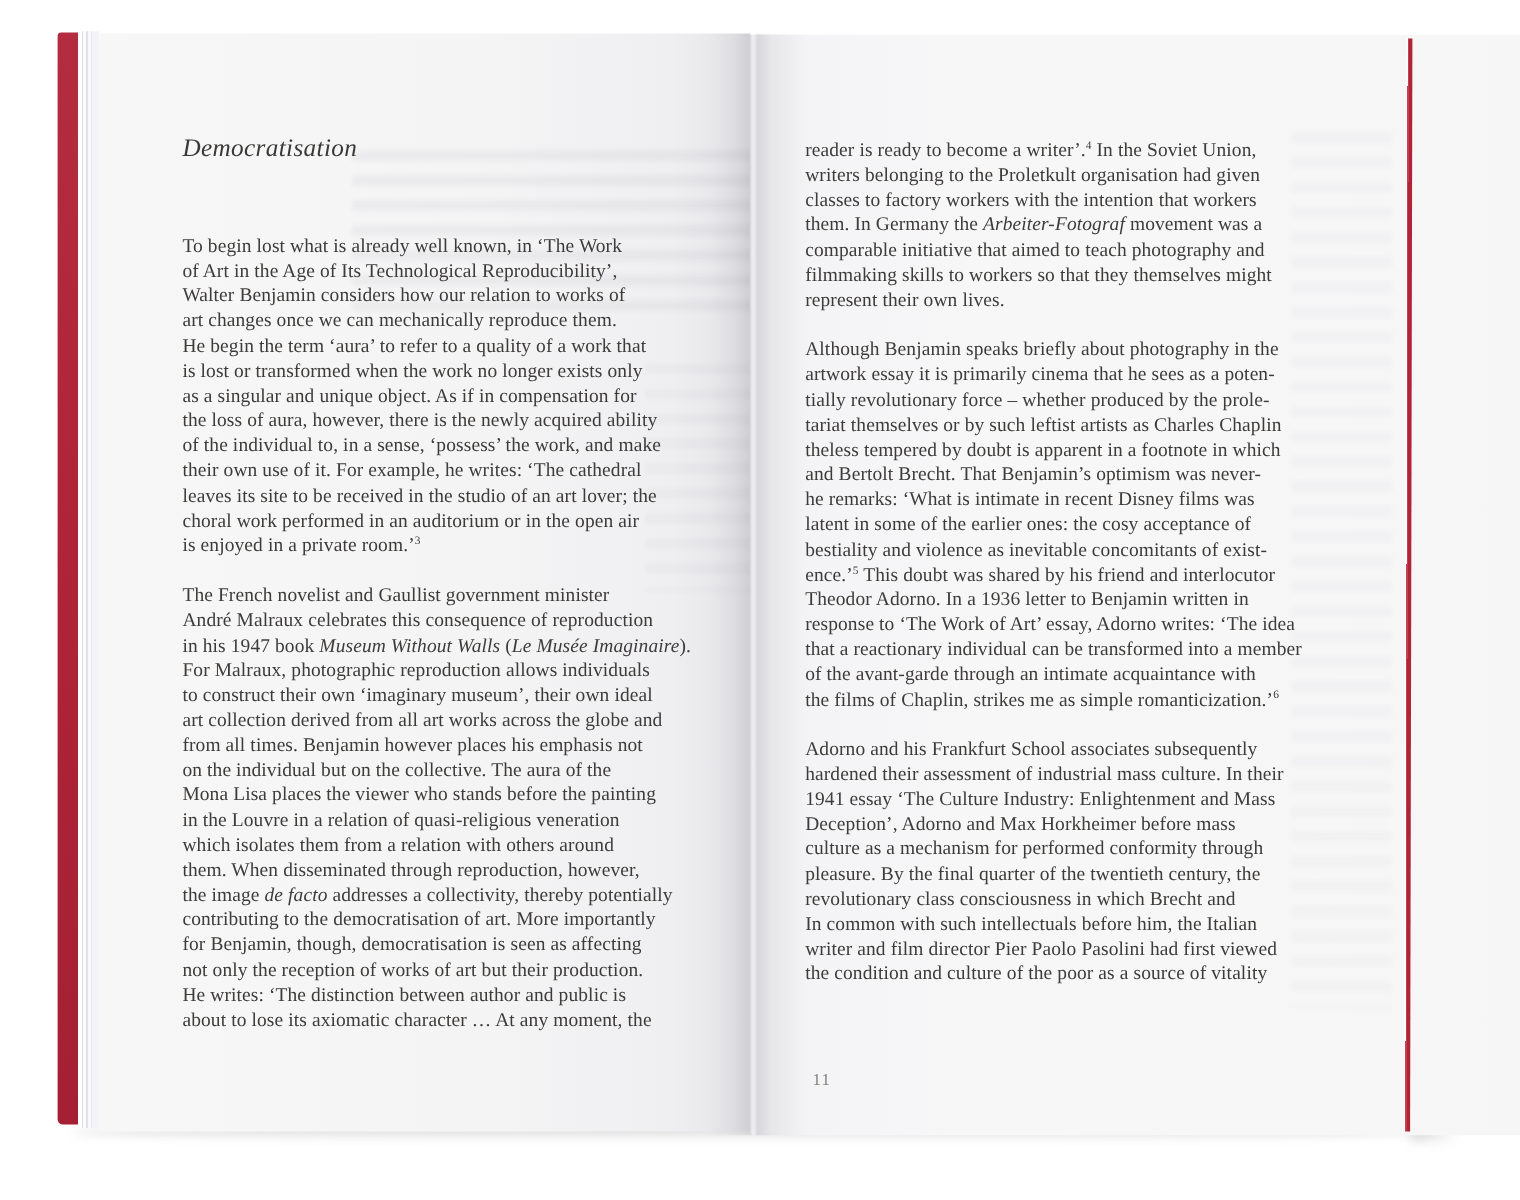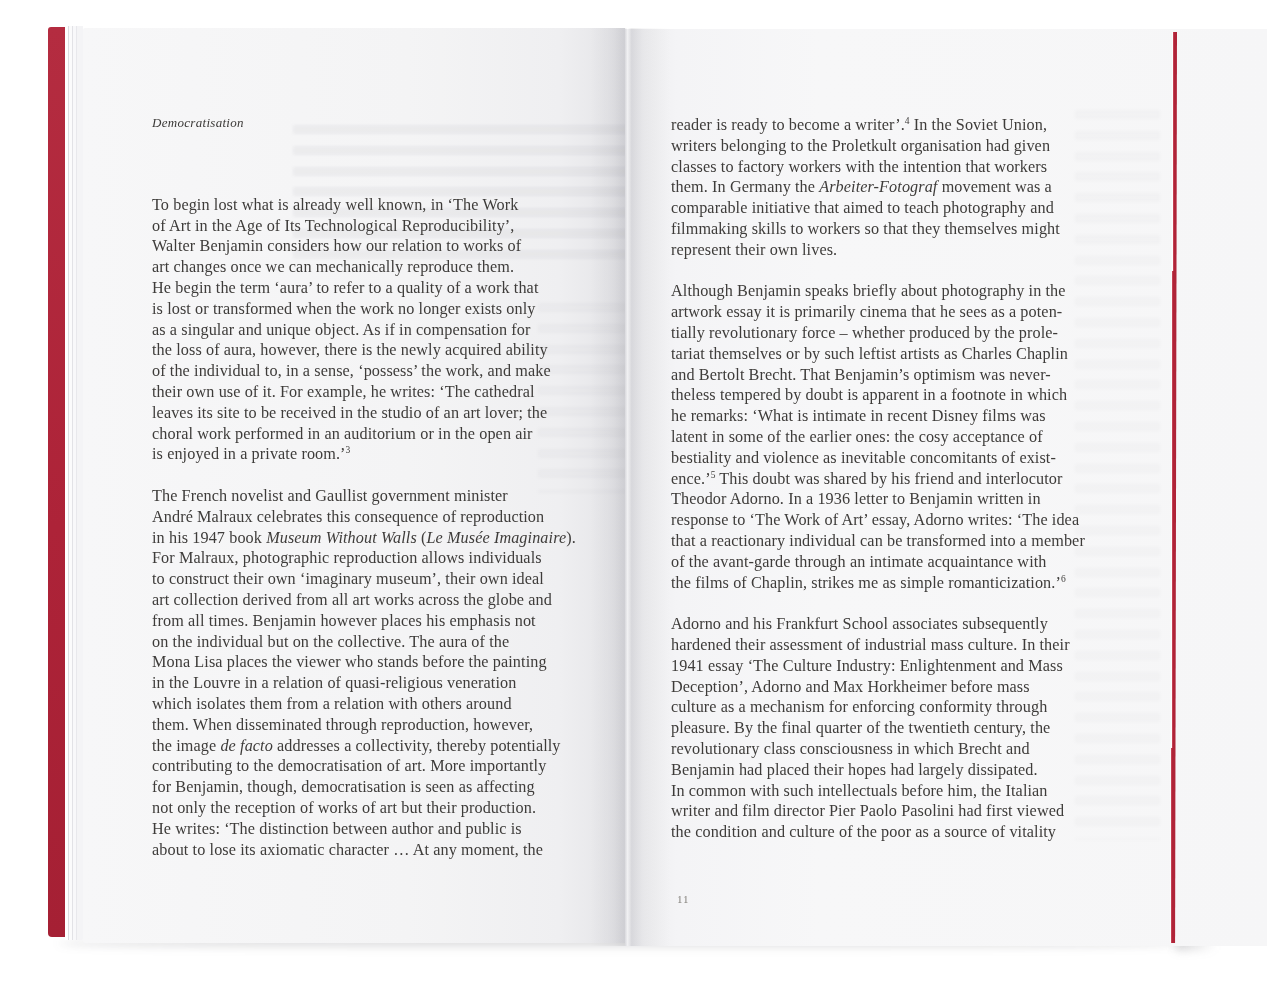--- a/index.html
+++ b/index.html
@@ -71,31 +71,31 @@
     pointer-events:none;
   }
   
   .text-col {
     position:absolute; color:#3e3c3a;
     font-size:16.2px; line-height:20.8px; letter-spacing:0.1px;
   }
   .text-col-left  { left:69px;  top:85px;  width:460px; }  
   .text-col-right { left:46px;  top:86px;  width:460px; }  
   .chapter-heading {
-    font-style:italic; font-size:13px; letter-spacing:0.3px;
+    font-style:italic; font-size:21px; letter-spacing:0.3px;
     margin:0 0 61px 0; color:#3b3937;
   }
   .para { margin:0 0 20.8px 0; }
   .para:last-child { margin-bottom:11px; }
   .line { display:block; white-space:nowrap; }
   .line i { font-style:italic;text-align:right; }
   .line sup { font-size:9.5px; line-height:0; vertical-align:6px; letter-spacing:0; }
   .page-number {
     position:absolute; left:52px; top:864px;
-    font-size:11px; color:#85827d; letter-spacing:1px;
+    font-size:14px; color:#85827d; letter-spacing:1px;
   }
 </style>
 </head>
 <body>
 
 <div class="scene">
 
   <div class="shadow-bottom"></div>
   <div class="shadow-right"></div>
 
@@ -159,41 +159,40 @@
             <span class="line">them. In Germany the <i>Arbeiter-Fotograf</i> movement was a</span>
             <span class="line">comparable initiative that aimed to teach photography and</span>
             <span class="line">filmmaking skills to workers so that they themselves might</span>
             <span class="line">represent their own lives.</span>
           </div>
           <div class="para">
             <span class="line">Although Benjamin speaks briefly about photography in the</span>
             <span class="line">artwork essay it is primarily cinema that he sees as a poten-</span>
             <span class="line">tially revolutionary force – whether produced by the prole-</span>
             <span class="line">tariat themselves or by such leftist artists as Charles Chaplin</span>
+            <span class="line">theless tempered by doubt is apparent in a footnote in which</span>
             <span class="line">and Bertolt Brecht. That Benjamin’s optimism was never-</span>
-            <span class="line">theless tempered by doubt is apparent in a footnote in which</span>
             <span class="line">he remarks: ‘What is intimate in recent Disney films was</span>
             <span class="line">latent in some of the earlier ones: the cosy acceptance of</span>
             <span class="line">bestiality and violence as inevitable concomitants of exist-</span>
             <span class="line">ence.’<sup>5</sup> This doubt was shared by his friend and interlocutor</span>
             <span class="line">Theodor Adorno. In a 1936 letter to Benjamin written in</span>
             <span class="line">response to ‘The Work of Art’ essay, Adorno writes: ‘The idea</span>
             <span class="line">that a reactionary individual can be transformed into a member</span>
             <span class="line">of the avant-garde through an intimate acquaintance with</span>
             <span class="line">the films of Chaplin, strikes me as simple romanticization.’<sup>6</sup></span>
           </div>
           <div class="para">
             <span class="line">Adorno and his Frankfurt School associates subsequently</span>
             <span class="line">hardened their assessment of industrial mass culture. In their</span>
             <span class="line">1941 essay ‘The Culture Industry: Enlightenment and Mass</span>
             <span class="line">Deception’, Adorno and Max Horkheimer before mass</span>
-            <span class="line">culture as a mechanism for enforcing conformity through</span>
+            <span class="line">culture as a mechanism for performed conformity through</span>
             <span class="line">pleasure. By the final quarter of the twentieth century, the</span>
             <span class="line">revolutionary class consciousness in which Brecht and</span>
-            <span class="line">Benjamin had placed their hopes had largely dissipated.</span>
             <span class="line">In common with such intellectuals before him, the Italian</span>
             <span class="line">writer and film director Pier Paolo Pasolini had first viewed</span>
             <span class="line">the condition and culture of the poor as a source of vitality</span>
           </div>
         </div>
     </div>
     <div class="page-number">11</div>
   </div>
 
   <div class="gutter-shadow"></div>

